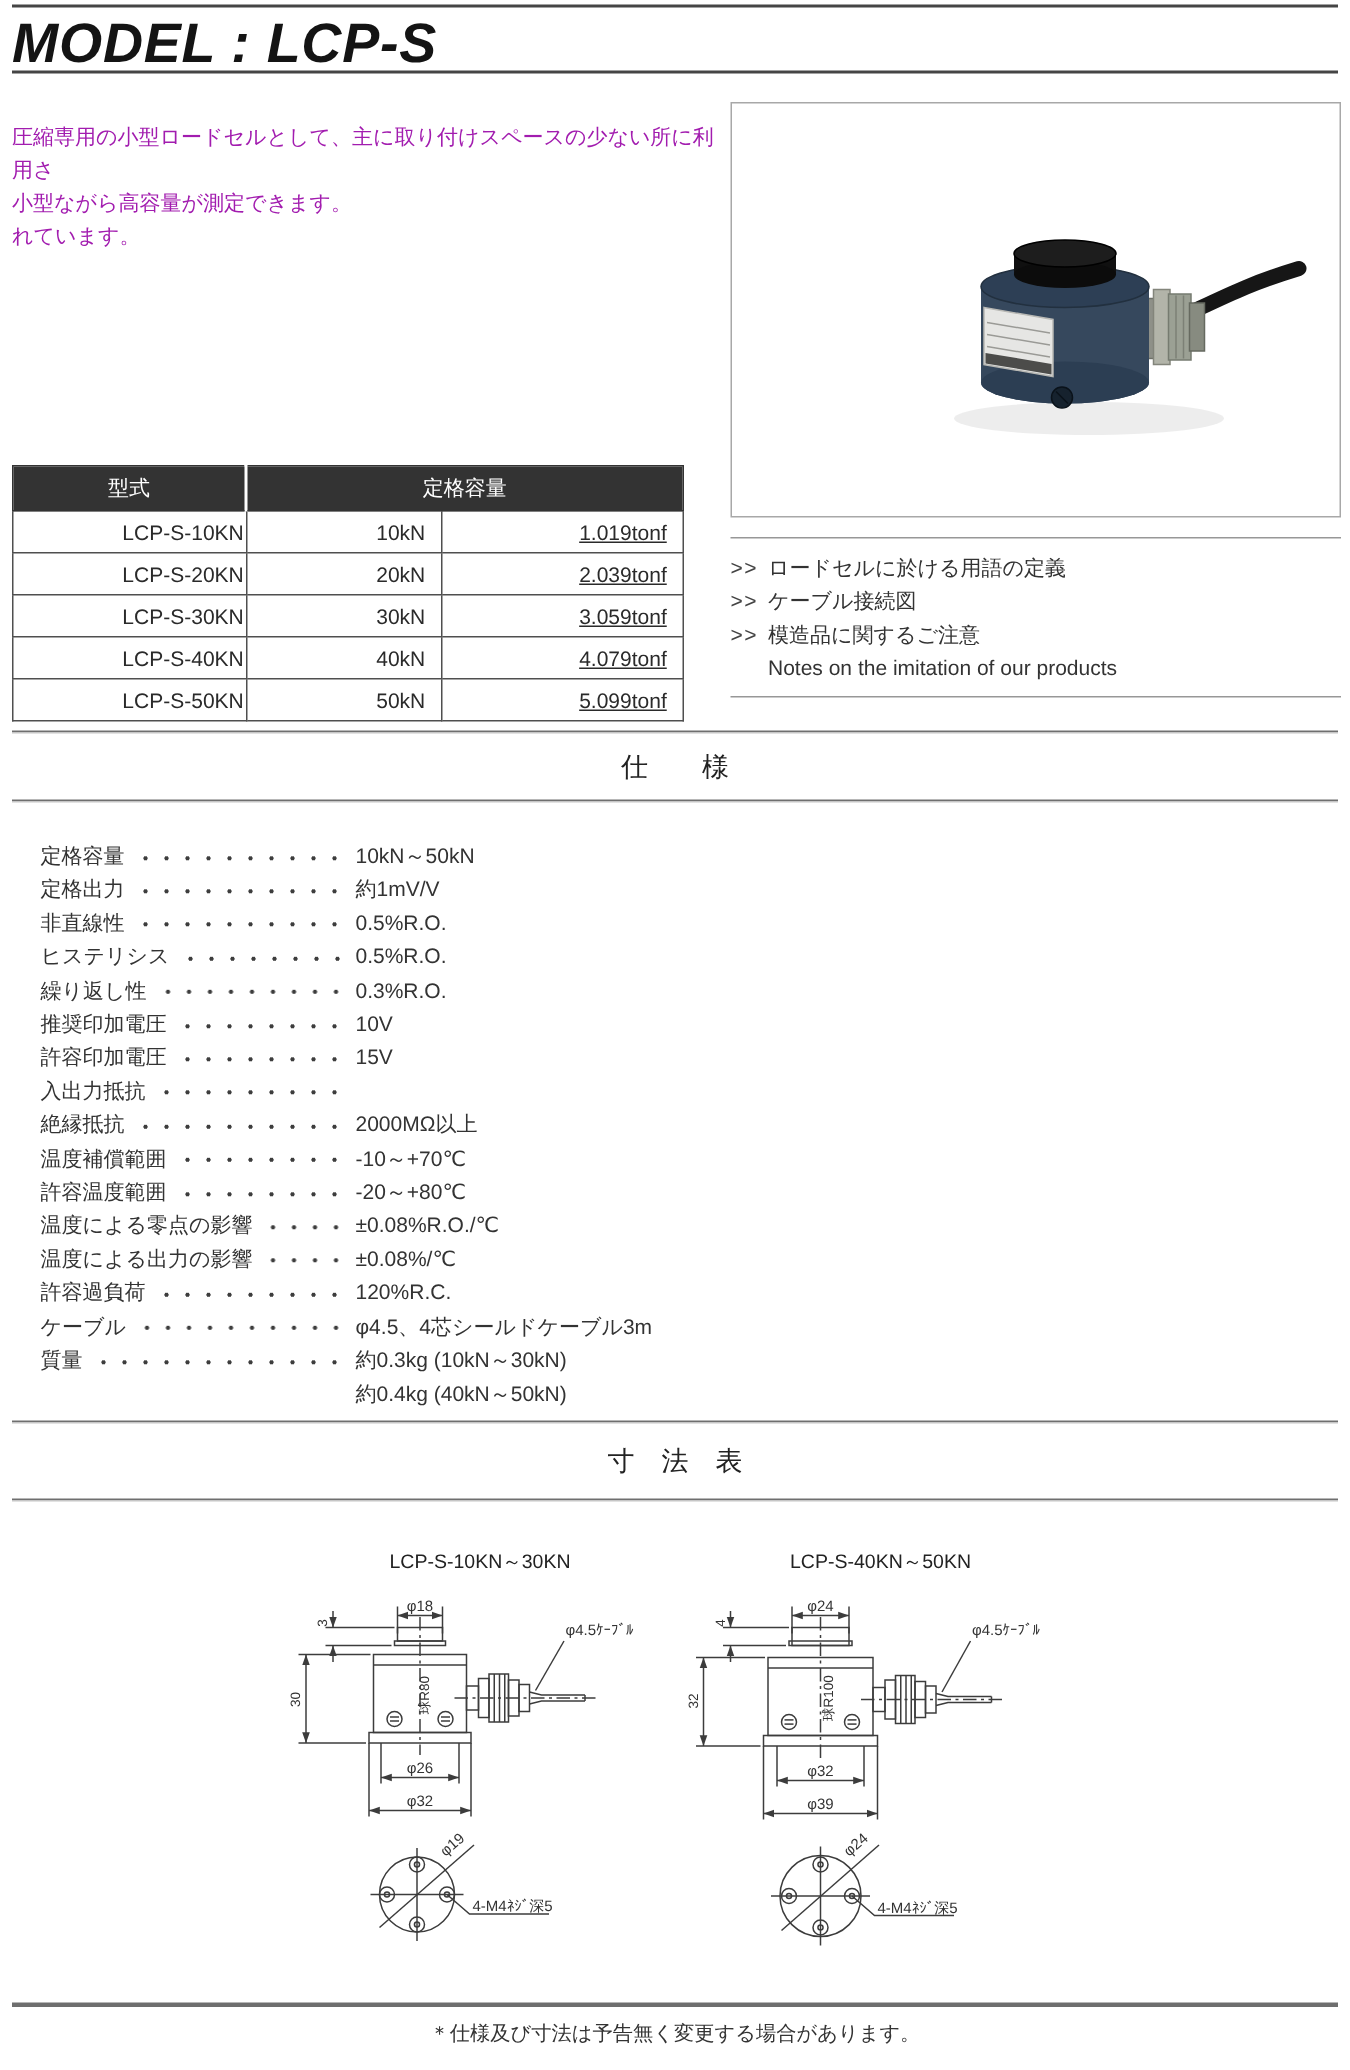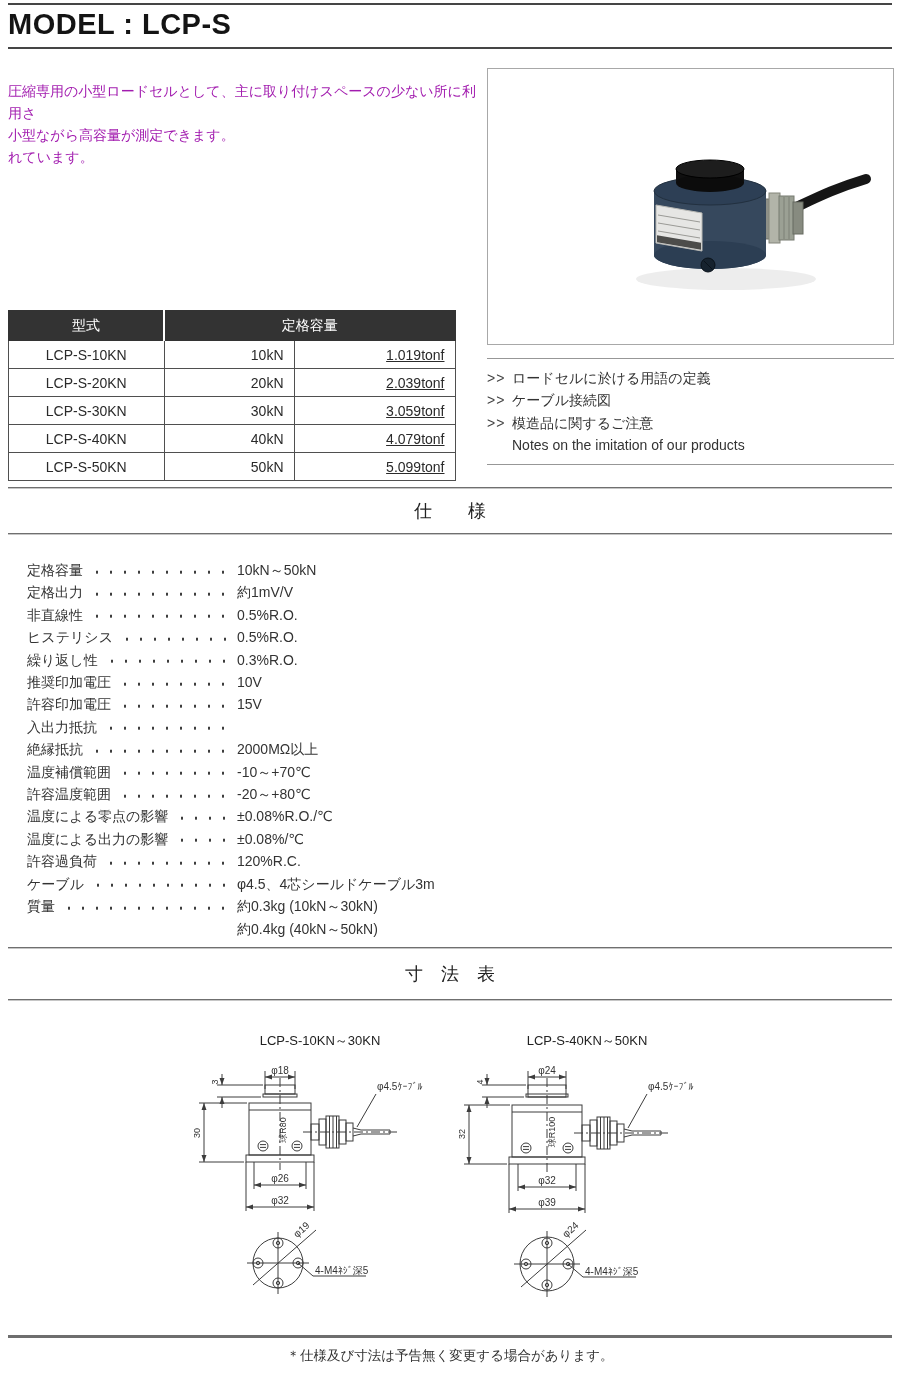--- a/index.html
+++ b/index.html
@@ -7,36 +7,36 @@
     width:900px;height:1380px;position:relative;background:#ffffff;
     font-family:"Liberation Sans","DejaVu Sans",sans-serif;color:#333;
     -webkit-font-smoothing:antialiased;
   }
   .abs{position:absolute;}
   .rule-dark{height:2px;background:#454545;}
   .groove{height:2px;background:linear-gradient(to bottom,#6f6f6f 50%,#c6c6c6 50%);}
 
   
   #page-title{
-    left:8px;top:8px;font-size:29px;font-weight:bold;color:#141414;letter-spacing:.5px;
+    left:8px;top:8px;font-size:37px;font-weight:bold;color:#141414;letter-spacing:.5px;font-style:italic;
   }
 
   
   #description{left:8px;top:80px;width:470px;font-size:14px;line-height:22px;color:#a21caf;}
 
   
   #model-table{left:8px;top:310px;}
   #model-table table{border-collapse:collapse;border:1px solid #454545;font-size:14px;color:#2a2a2a;}
   #model-table th{
     background:#333333;color:#ffffff;font-weight:normal;height:27px;
     border:1px solid #333333;border-right:2px solid #ffffff;text-align:center;
   }
   #model-table th:last-child{border-right:1px solid #333333;}
   #model-table td{border:1px solid #4f4f4f;height:25px;background:#fff;}
-  td.c-model{width:150px;text-align:center;}
+  td.c-model{width:150px;text-align:right;}
   td.c-kn{width:118px;text-align:right;padding-right:10px;}
   td.c-tonf{width:149px;text-align:right;padding-right:10px;text-decoration:underline;}
 
   
   #photo-box{left:487px;top:68px;width:405px;height:275px;border:1px solid #a8a8a8;background:#fff;}
 
   
   #links{
     left:487px;top:358px;width:407px;border-top:1px solid #979797;border-bottom:1px solid #979797;
     padding:8px 0 7px 0;font-size:14px;line-height:22.4px;color:#333;

